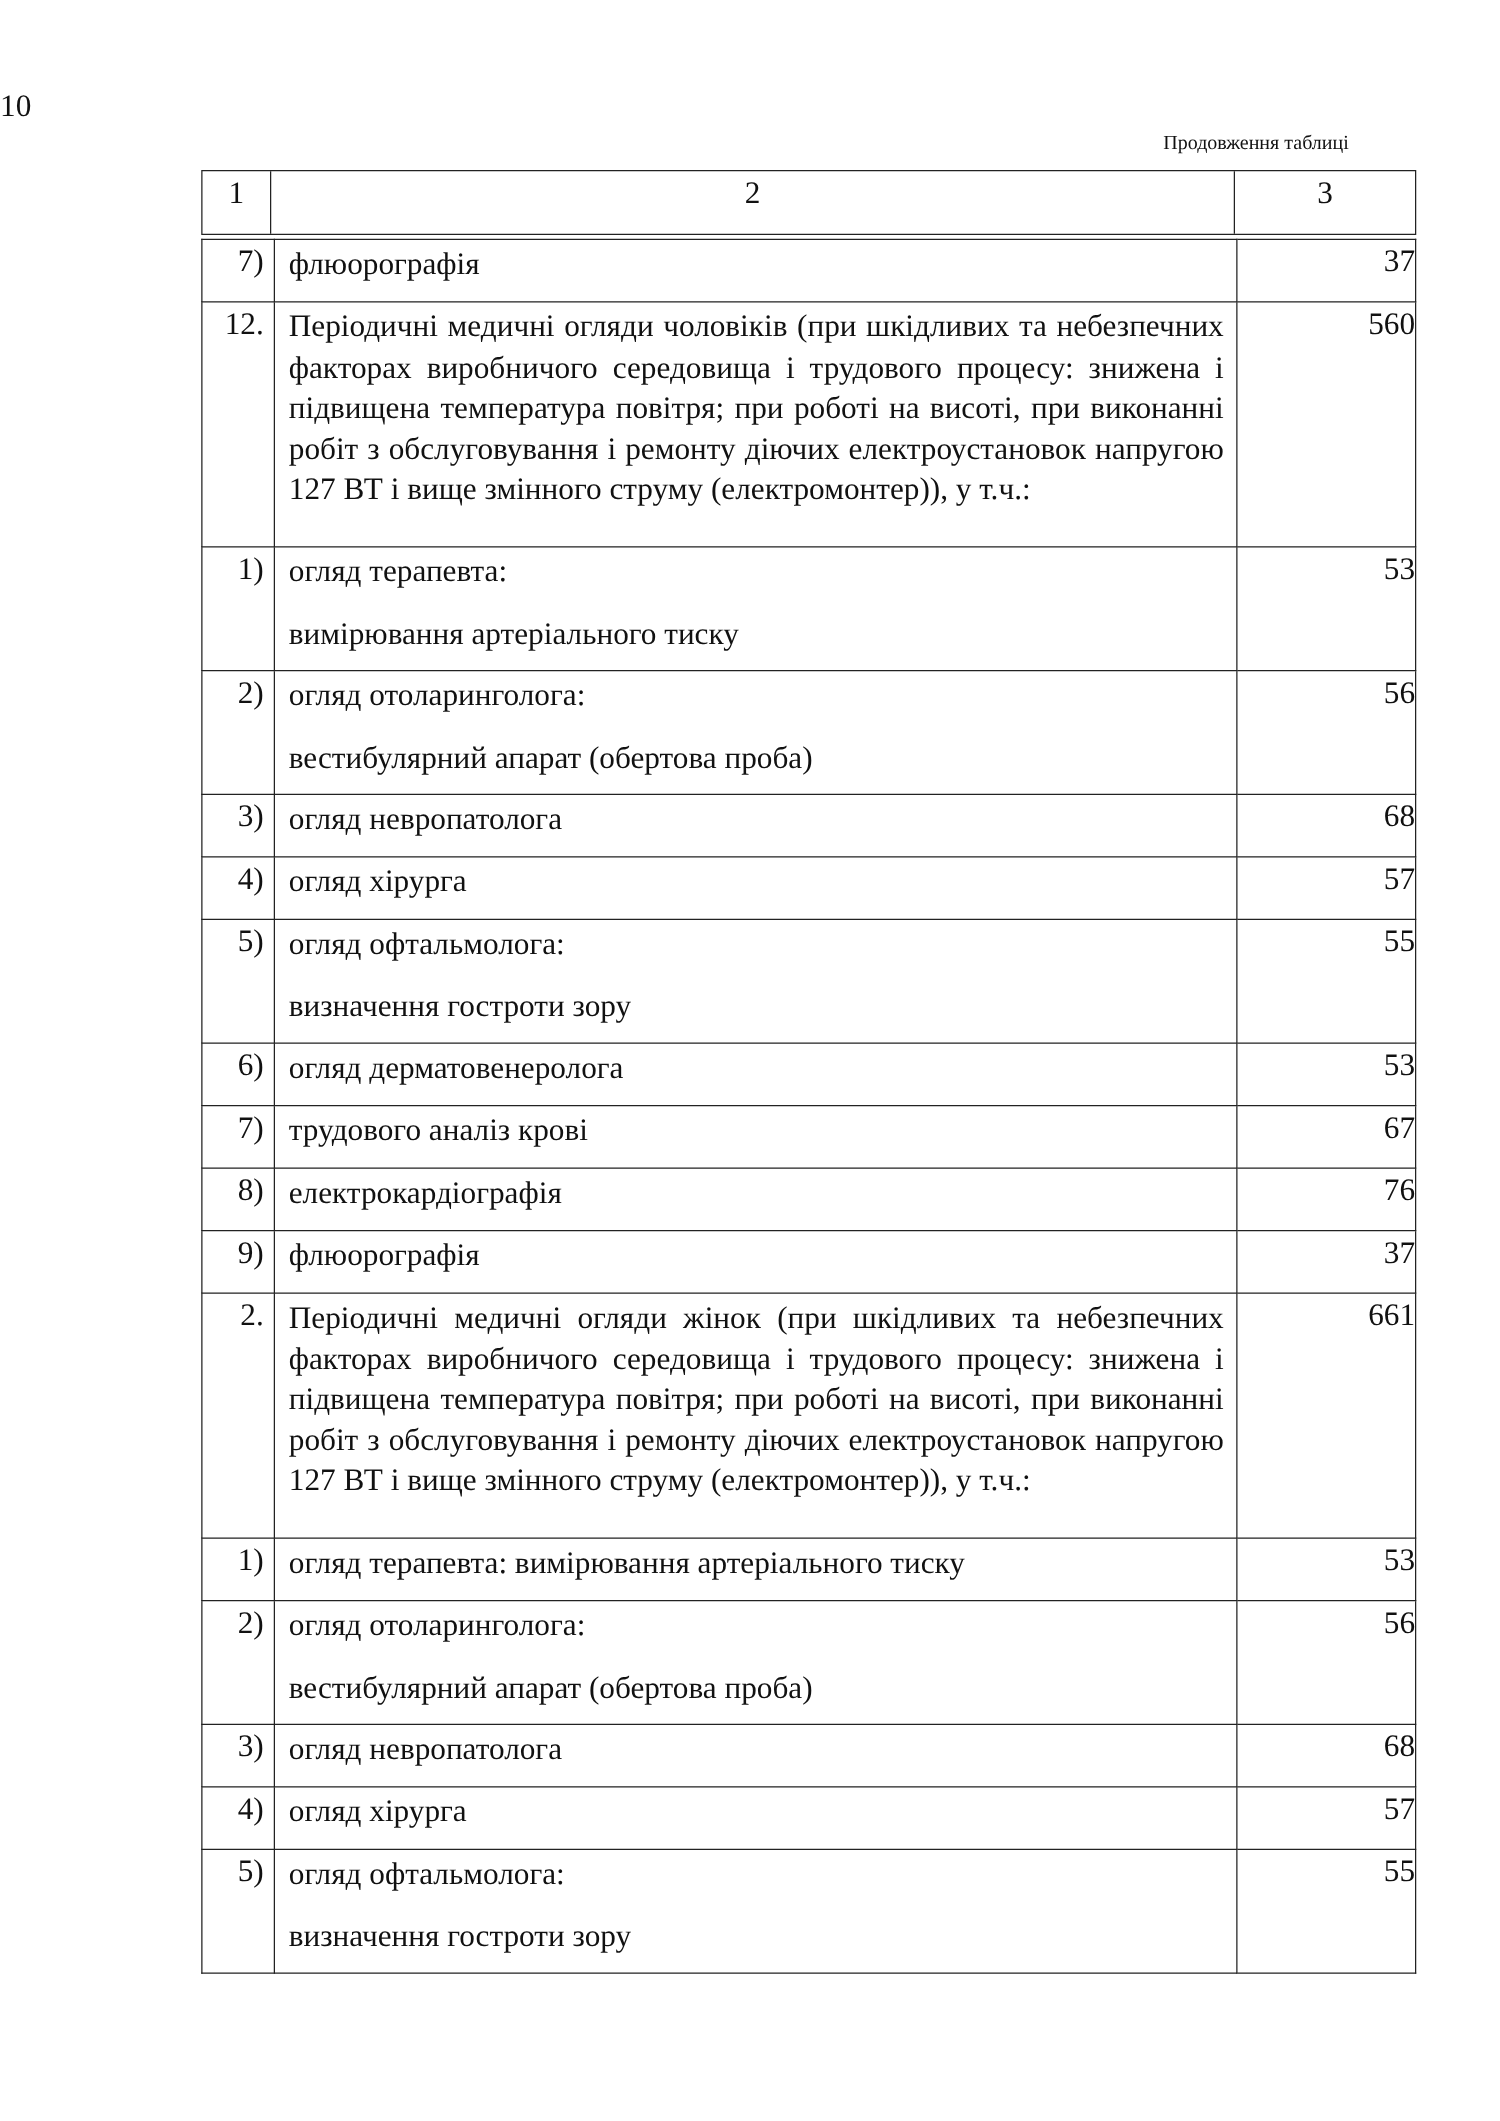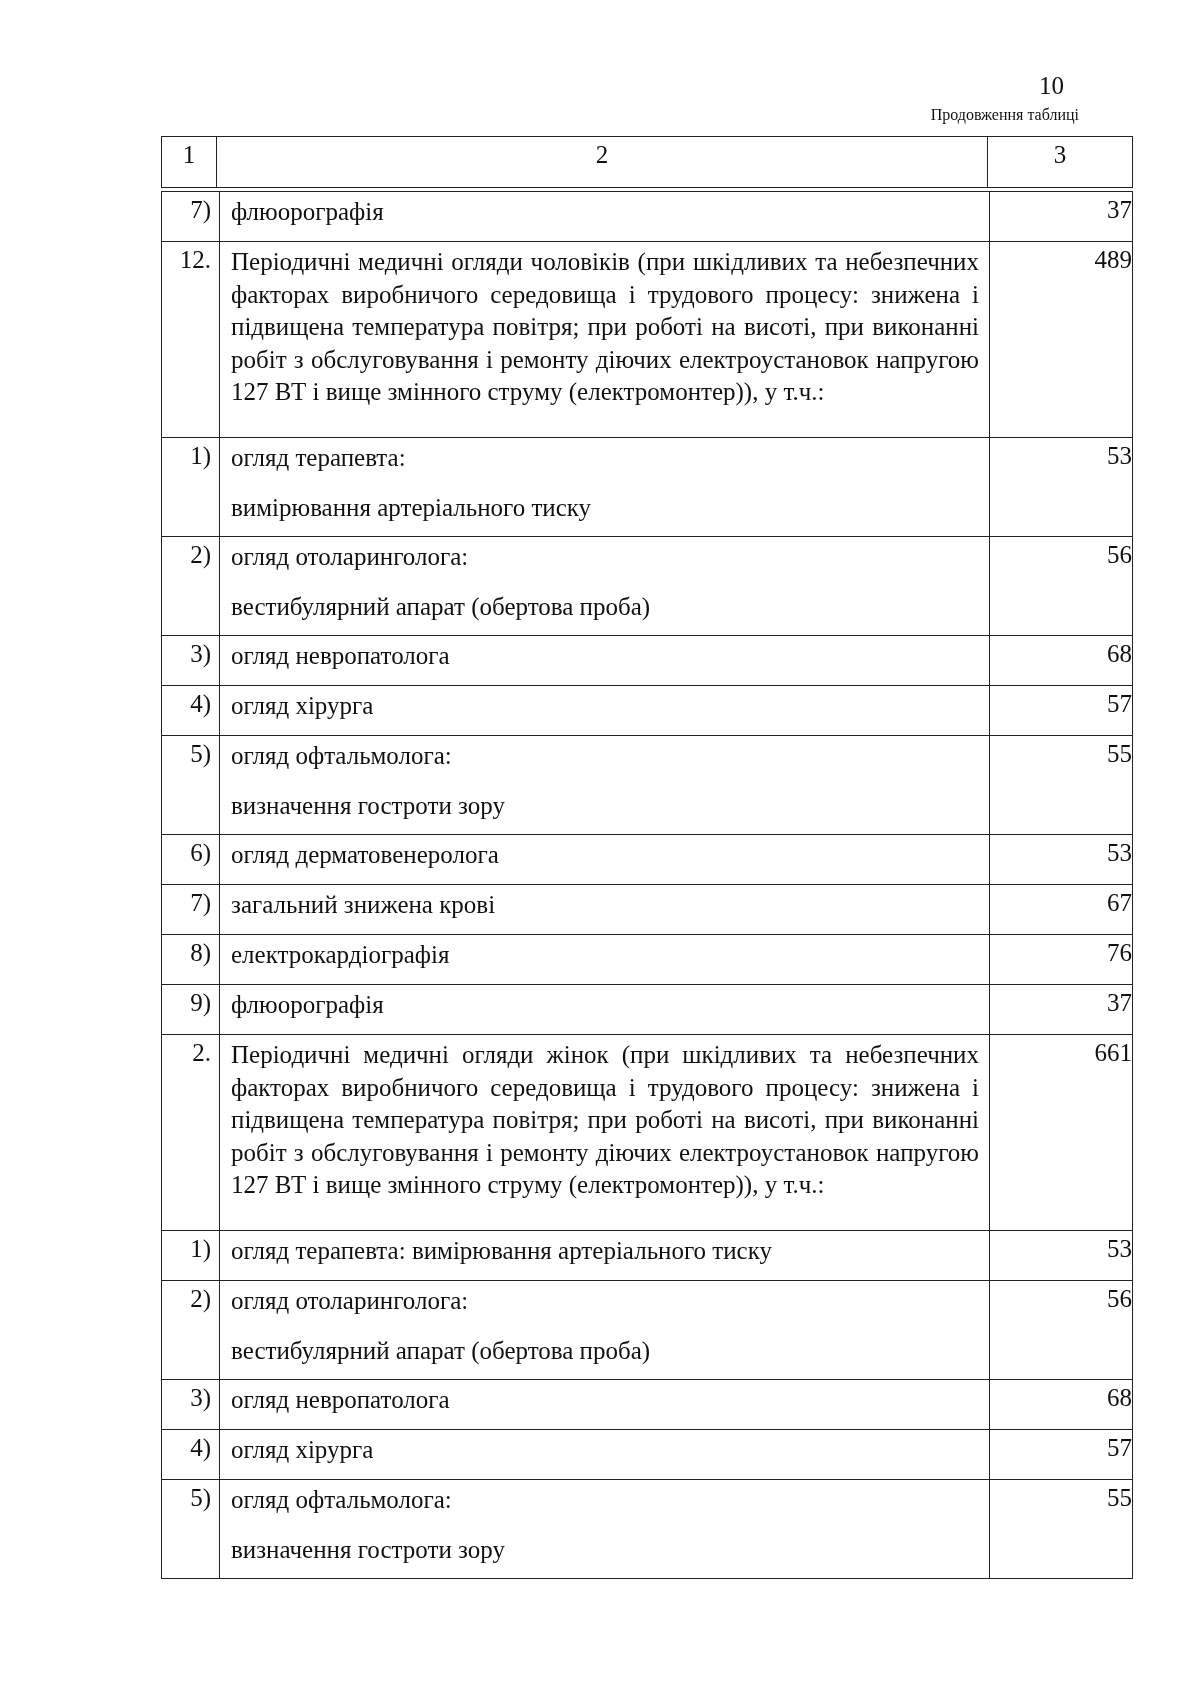--- a/index.html
+++ b/index.html
@@ -1,17 +1,17 @@
 <!DOCTYPE html>
 <html><head>
 <meta charset="utf-8">
 <style>
   html, body { margin: 0; padding: 0; background: #ffffff; }
   body { width: 1200px; height: 1697px; position: relative; font-family: "Liberation Serif", "DejaVu Serif", serif; color: #111; }
-  .page-num { position: absolute; top: 72px; left: 0; width: 1064px; text-align: right; font-size: 25px; }
+  .page-num { position: absolute; top: 72px; left: 0; width: 1064px; text-align: left; font-size: 25px; }
   .continued { position: absolute; top: 106px; right: 121px; font-size: 16px; }
   .hdr { position: absolute; left: 161px; top: 136px; width: 972px; height: 52px; border: 1.5px solid #222; box-sizing: border-box; display: flex; }
   .hdr div { display: flex; justify-content: center; align-items: flex-start; padding-top: 4px; font-size: 25px; }
   .hdr .c1 { width: 54px; border-right: 1.5px solid #222; }
   .hdr .c2 { flex: 1; border-right: 1.5px solid #222; }
   .hdr .c3 { width: 144px; }
   table.main { position: absolute; left: 161px; top: 191px; width: 972px; border-collapse: collapse; font-size: 25px; }
   table.main td { border: 1.5px solid #222; vertical-align: top; padding: 0; }
   td.num { width: 58px; text-align: right; padding-right: 8px !important; padding-top: 4px !important; box-sizing: border-box; }
   td.txt { padding: 4px 10px 0 11px !important; line-height: 32.5px; text-align: justify; }
@@ -38,21 +38,21 @@
         <td class="txt">
           <span class="line">флюорографія</span>
         </td>
         <td class="val">37</td>
       </tr>
       <tr style="height: 196px; margin-top: 19px;">
         <td class="num">12.</td>
         <td class="txt">
           <span class="line">Періодичні медичні огляди чоловіків (при шкідливих та небезпечних факторах виробничого середовища і трудового процесу: знижена і підвищена температура повітря; при роботі на висоті, при виконанні робіт з обслуговування і ремонту діючих електроустановок напругою 127 ВТ і вище змінного струму (електромонтер)), у т.ч.:</span>
         </td>
-        <td class="val">489</td>
+        <td class="val">560</td>
       </tr>
       <tr style="height: 99px;">
         <td class="num">1)</td>
         <td class="txt">
           <span class="line">огляд терапевта:</span>
           <span class="sub">вимірювання артеріального тиску</span>
         </td>
         <td class="val">53</td>
       </tr>
       <tr style="height: 99px;">
@@ -88,21 +88,21 @@
       <tr style="height: 50px;">
         <td class="num">6)</td>
         <td class="txt">
           <span class="line">огляд дерматовенеролога</span>
         </td>
         <td class="val">53</td>
       </tr>
       <tr style="height: 50px;">
         <td class="num">7)</td>
         <td class="txt">
-          <span class="line">загальний знижена крові</span>
+          <span class="line">трудового аналіз крові</span>
         </td>
         <td class="val">67</td>
       </tr>
       <tr style="height: 50px;">
         <td class="num">8)</td>
         <td class="txt">
           <span class="line">електрокардіографія</span>
         </td>
         <td class="val">76</td>
       </tr>

